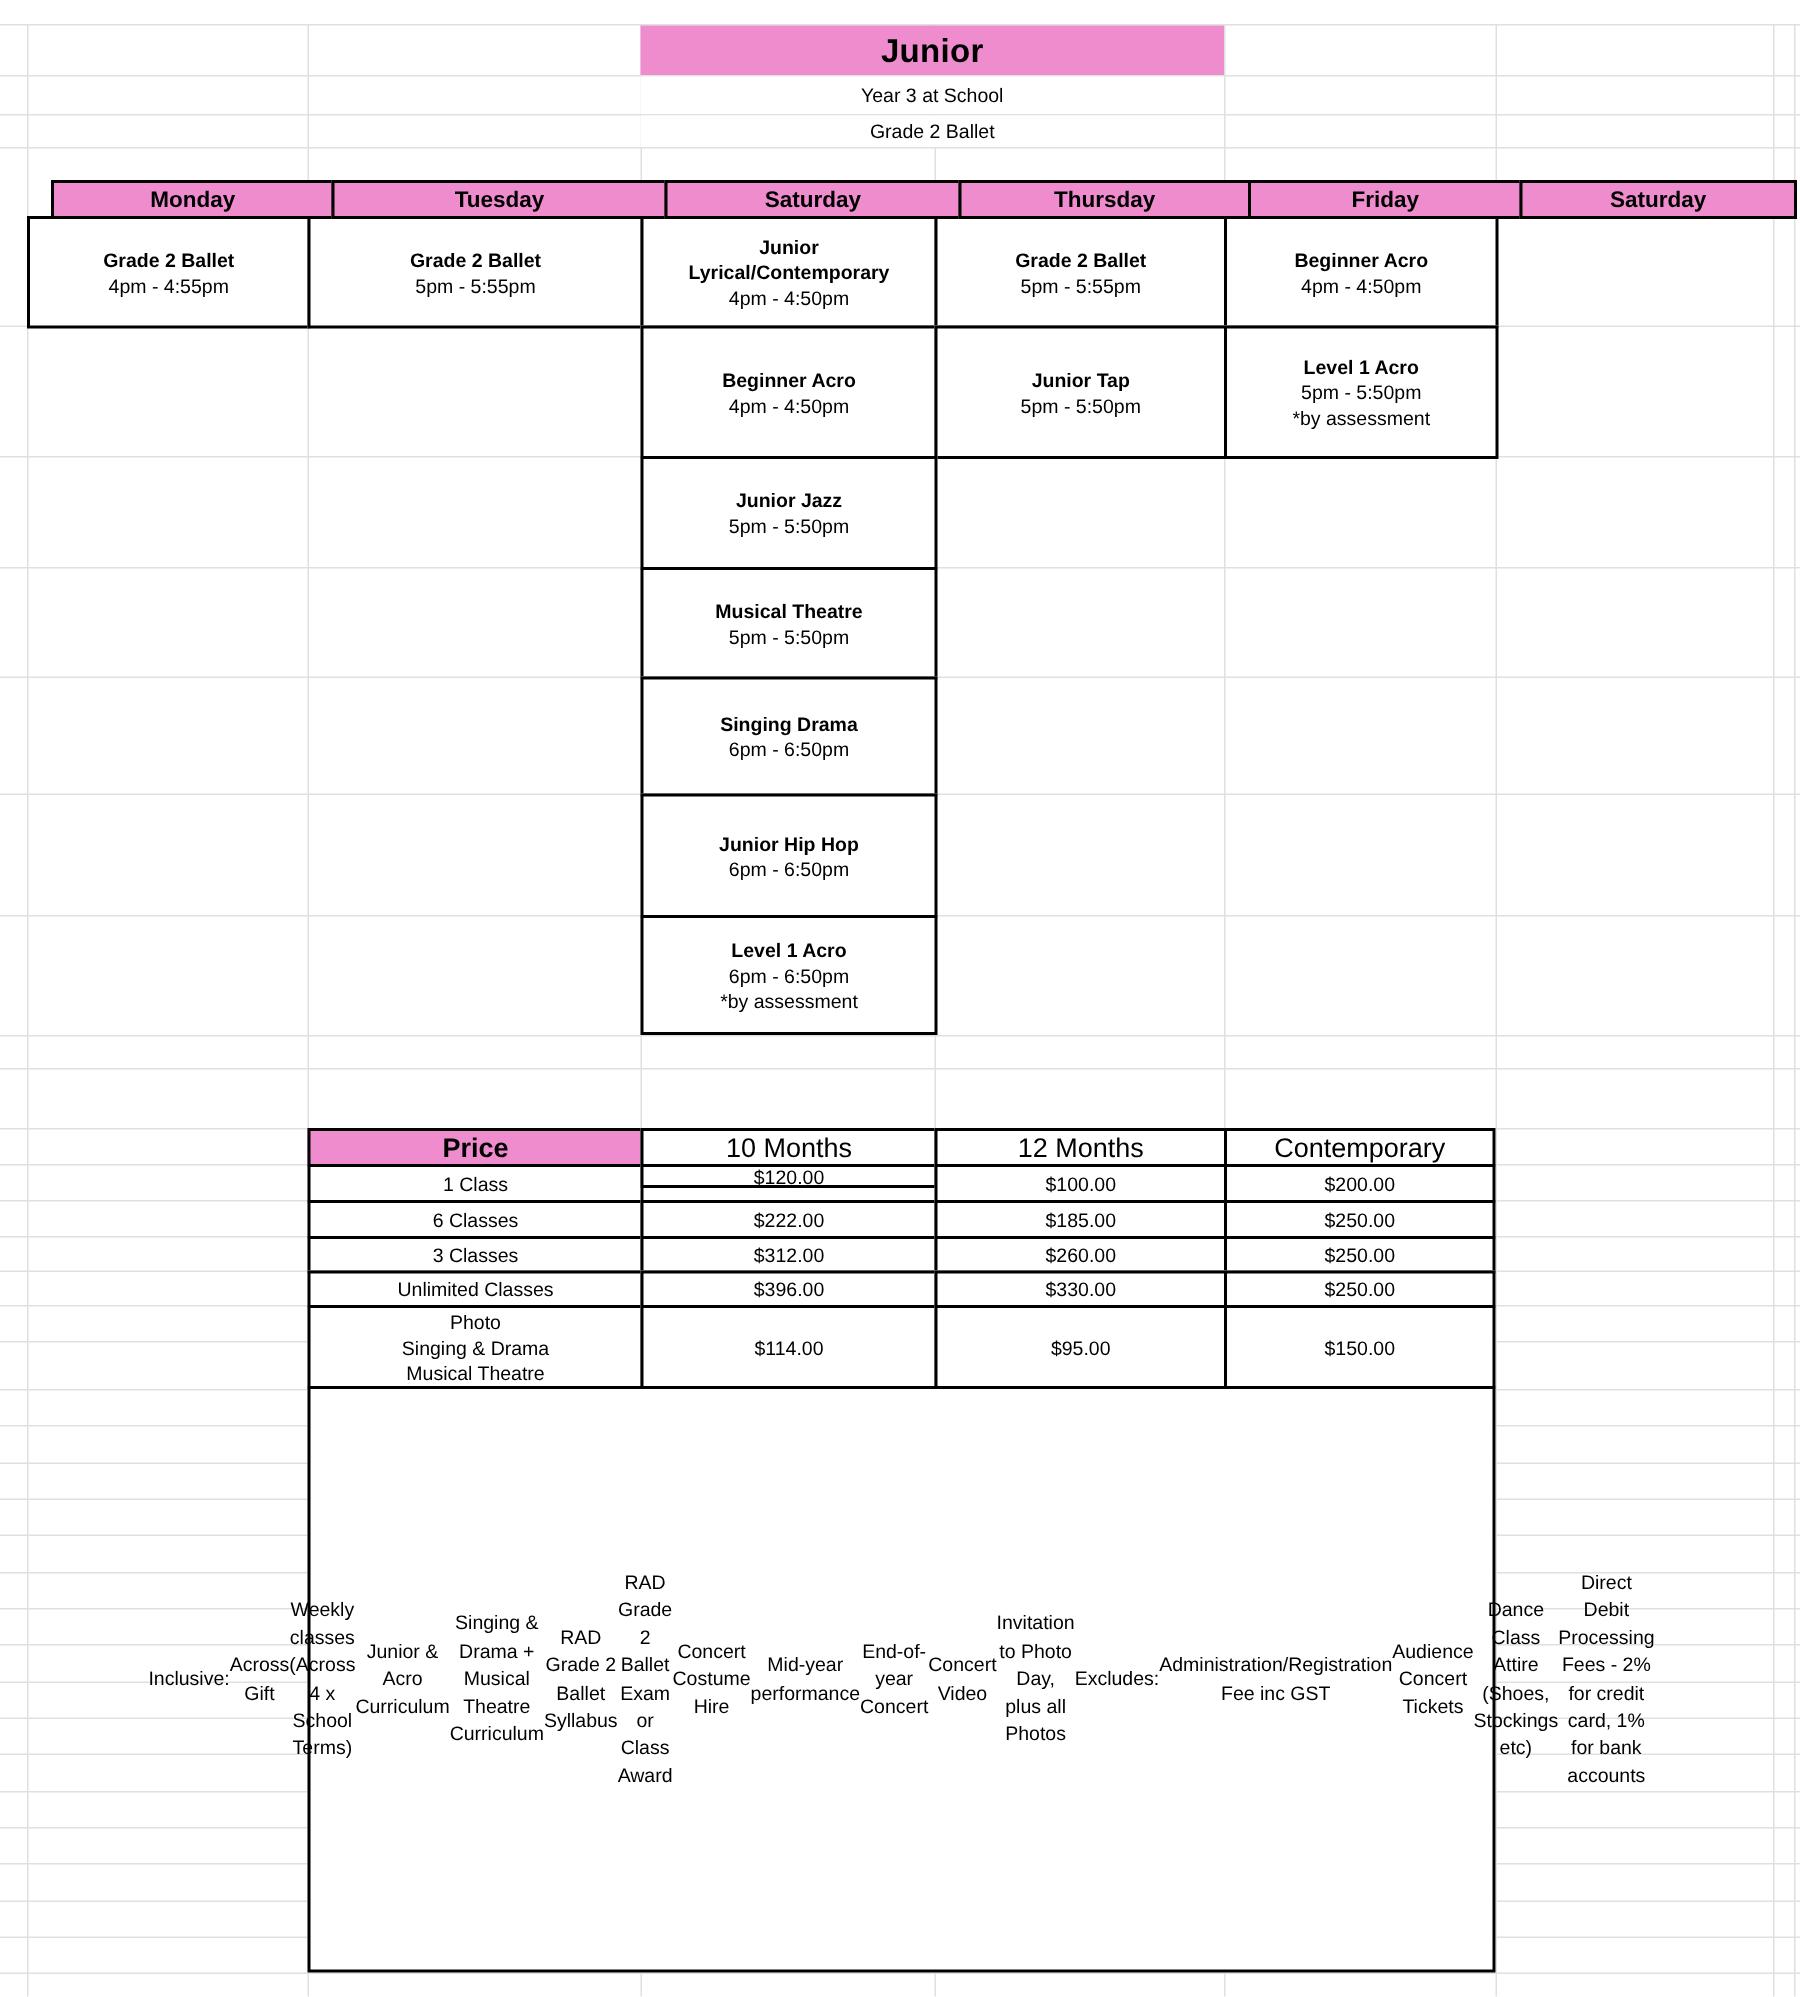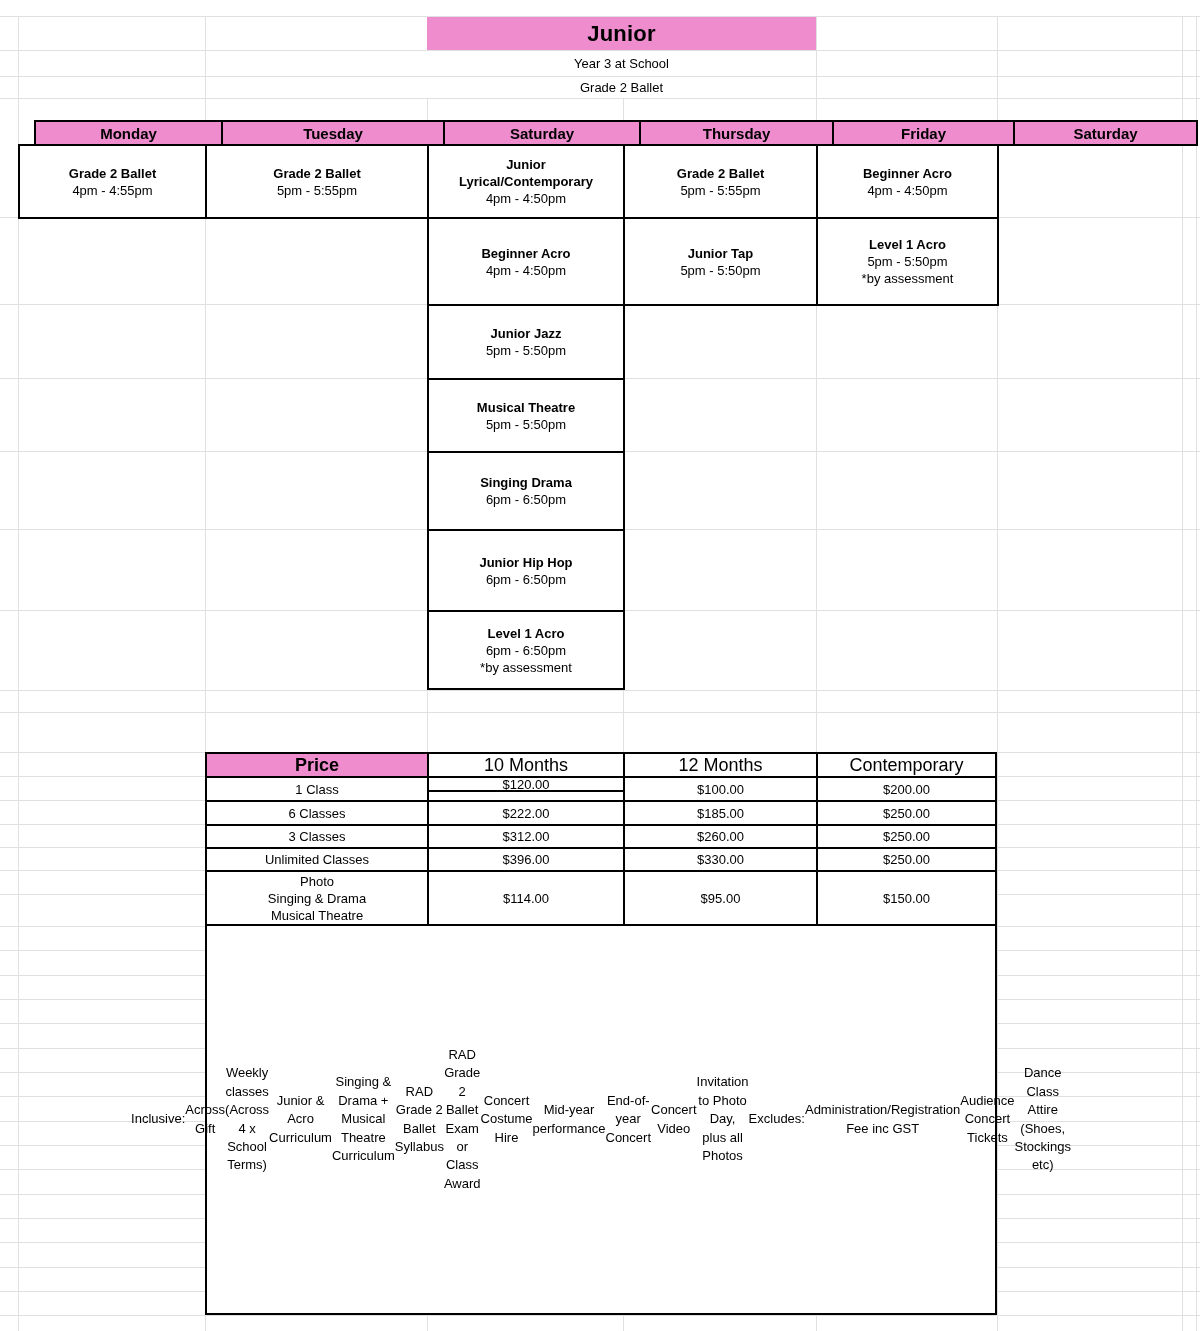--- a/index.html
+++ b/index.html
@@ -231,13 +231,14 @@
   <div>Concert Costume Hire</div>
   <div>Mid-year performance</div>
   <div>End-of-year Concert</div>
   <div>Concert Video</div>
   <div>Invitation to Photo Day, plus all Photos</div>
   <div class="spacer"></div>
   <div>Excludes:</div>
   <div>Administration/Registration Fee inc GST</div>
   <div>Audience Concert Tickets</div>
   <div>Dance Class Attire (Shoes, Stockings etc)</div>
+  <div>Direct Debit Processing Fees - 2% for credit card, 1% for bank accounts</div>
 </div>
 
 </body></html>

